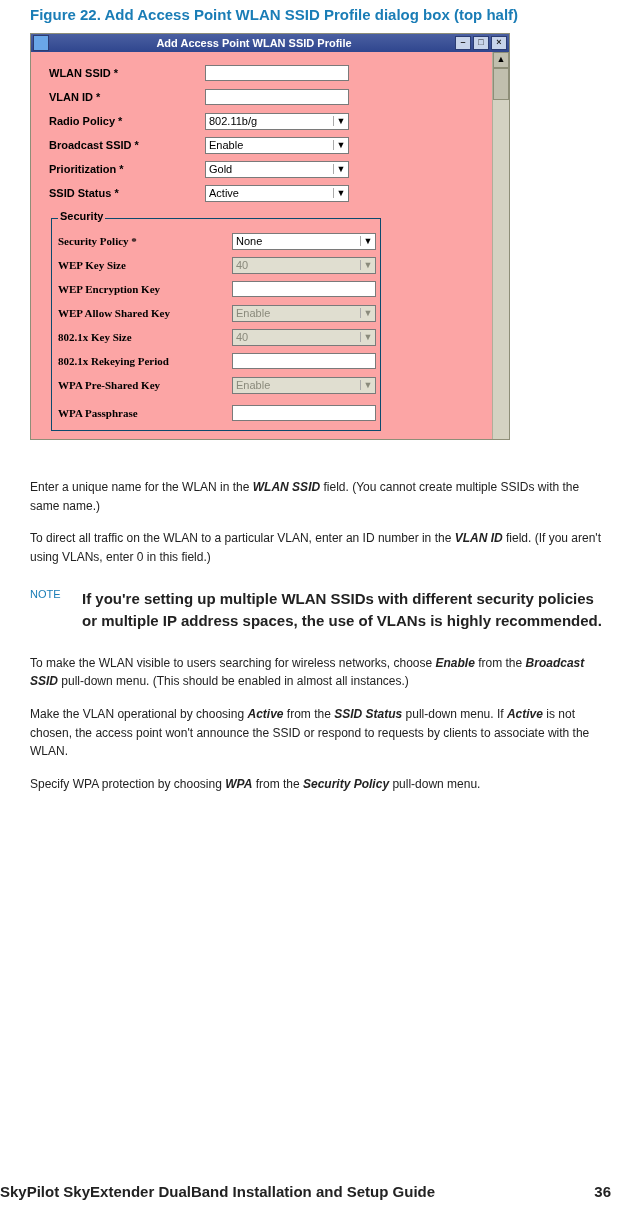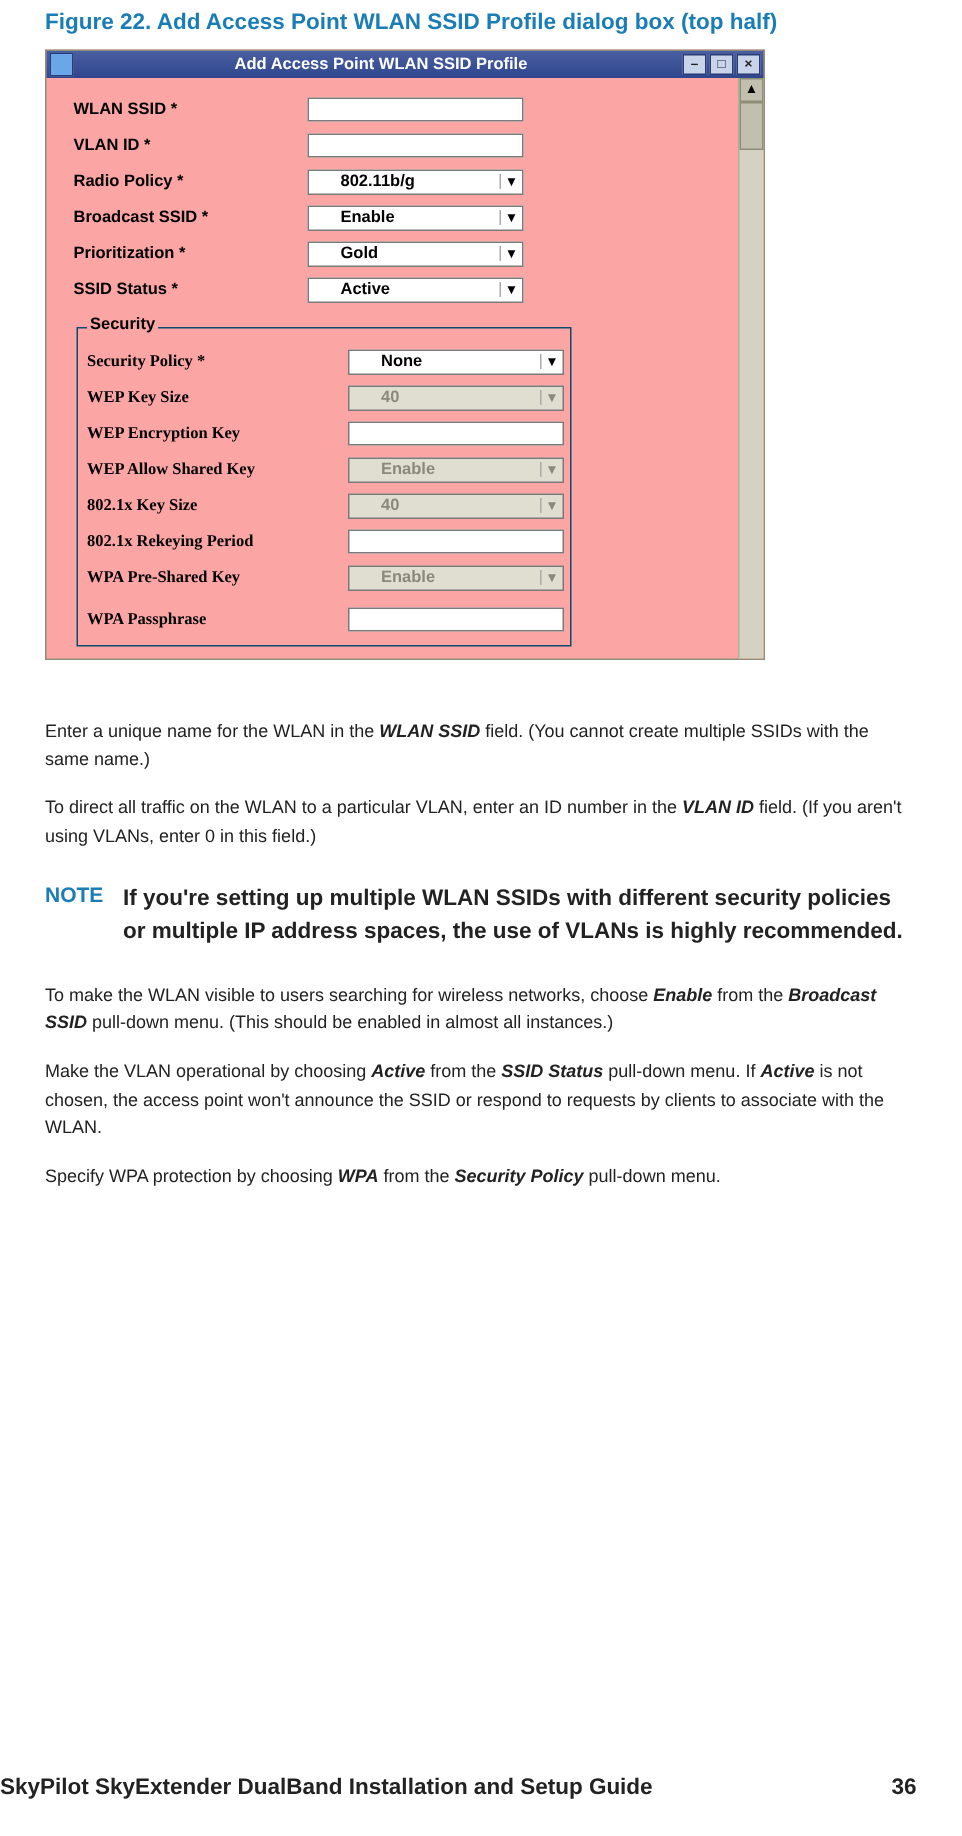--- a/index.html
+++ b/index.html
@@ -104,27 +104,27 @@
     width: 144px;
     height: 17px;
     border: 1px solid #7a7a7a;
     background: #fff;
     display: flex;
     align-items: center;
     font-size: 11px;
     box-sizing: border-box;
   }
   .combo.disabled { background: #e0ded0; color: #8a8a7c; }
-  .combo .cval { flex: 1; padding: 0 21px; font-weight: bold; }
+  .combo .cval { flex: 1; padding: 0 3px; }
   .combo .carrow { width: 14px; text-align: center; border-left: 1px solid #aaa; font-size: 9px; }
   
   .para { font-size: 12px; line-height: 1.55; margin: 0 0 14px 0; }
   .italic { font-style: italic; font-weight: 600; }
   .noteblock { display: flex; margin: 22px 0 22px 0; }
-  .notelabel { color: #1a7db6; font-weight: 700; font-size: 14px; width: 52px; flex-shrink: 0; }
+  .notelabel { color: #1a7db6; font-weight: 400; font-size: 11px; width: 52px; flex-shrink: 0; }
   .notetext { font-size: 15px; font-weight: 700; line-height: 1.45; }
   .footer {
     position: absolute;
     bottom: 24px;
     left: 0;
     right: 0;
     display: flex;
     justify-content: space-between;
     padding: 0 30px 0 0;
     font-size: 15px;

